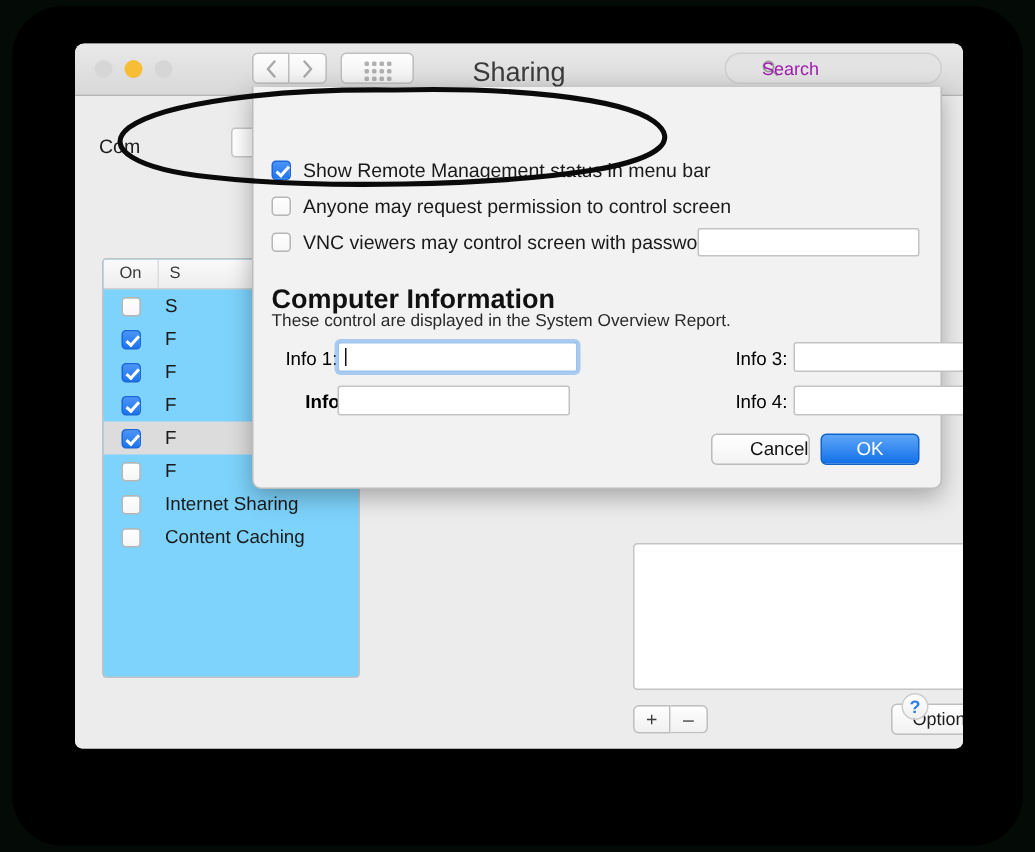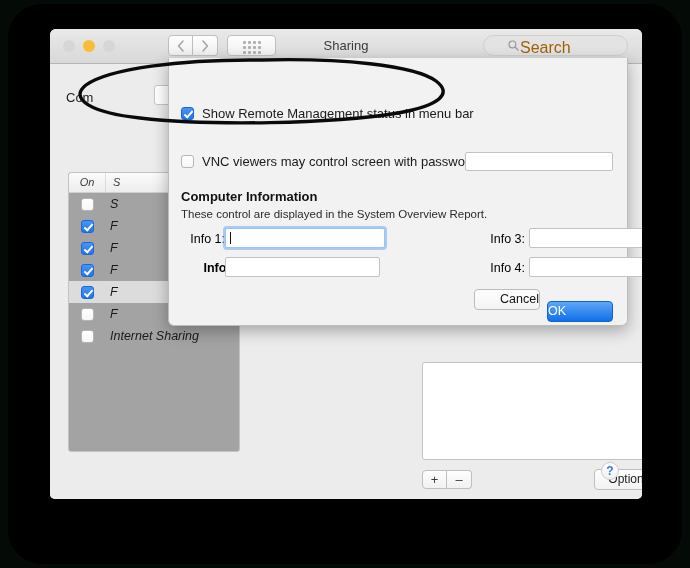--- a/index.html
+++ b/index.html
@@ -86,42 +86,42 @@
     display: block;
     width: 3px; height: 3px;
     background: #b0b0b0;
     border-radius: 1px;
   }
 
   #window-title {
     position: absolute;
     left: 0; right: 0; top: 9px;
     text-align: center;
-    font-size: 13px;
+    font-size: 18px;
     color: #3b3b3b;
   }
 
   #search-field {
     position: absolute;
     right: 14px; top: 6px;
     width: 145px; height: 21px;
     background: #e3e3e3;
     border: 1px solid #cfcfcf;
     border-radius: 11px;
     box-sizing: border-box;
   }
   #search-field .mag {
     position: absolute;
     left: 24px; top: 4px;
   }
   #search-field .ph {
     position: absolute;
-    left: 36px; top: 3px;
-    font-size: 16px;
-    color: #a16207;
+    left: 24px; top: 3px;
+    font-size: 12px;
+    color: #a21caf;
   }
 
   
   #prefs-body {
     position: relative;
     height: 436px;
     background: #ececec;
   }
 
   #computer-name-row {
@@ -157,26 +157,25 @@
     left: 104px; top: 50px;
     font-size: 11px;
     color: #4a4a4a;
   }
 
   
   #service-list {
     position: absolute;
     left: 18px; top: 108px;
     width: 172px; height: 280px;
-    background: #a3a3a3;
+    background: #7dd3fc;
     border: 1px solid #c3c3c3;
     border-radius: 3px;
     box-sizing: border-box;
     overflow: hidden;
-    font-style: italic;
   }
   #service-list-header {
     display: flex;
     height: 19px;
     background: linear-gradient(to bottom,#fbfbfb,#ededed);
     border-bottom: 1px solid #cfcfcf;
     font-size: 11px;
     color: #3a3a3a;
   }
   #service-list-header .col-on {
@@ -335,21 +334,21 @@
     width: 148px; height: 19px;
     background: #ffffff;
     border: 1px solid #c3c3c3;
     border-radius: 2px;
     box-sizing: border-box;
   }
 
   #computer-info-title {
     position: absolute;
     left: 12px; top: 131px;
-    font-size: 13px;
+    font-size: 18px;
     font-weight: bold;
     color: #111111;
   }
   #computer-info-subtitle {
     position: absolute;
     left: 12px; top: 150px;
     font-size: 11.5px;
     color: #2a2a2a;
   }
 
@@ -401,23 +400,22 @@
   #ok-button {
     position: absolute;
     left: 378px; top: 231px;
     width: 66px; height: 21px;
     background: linear-gradient(to bottom,#5ea6f8,#1170e8);
     border: 1px solid #1263c9;
     border-radius: 4px;
     box-sizing: border-box;
     font-size: 12.5px;
     color: #ffffff;
-    text-align: left;
+    text-align: center;
     line-height: 19px;
-    margin-top: 12px;
   }
 
   
   #annotation-layer {
     position: absolute;
     left: 0; top: 0;
     width: 690px; height: 568px;
     pointer-events: none;
   }
 </style>
@@ -520,20 +518,26 @@
             <div class="mcb"></div>
           </div>
         <div class="name-cell">F</div>
       </div>
       <div class="service-row">
         <div class="cb-cell">
             <div class="mcb"></div>
           </div>
         <div class="name-cell">Internet Sharing</div>
       </div>
+      <div class="service-row">
+        <div class="cb-cell">
+            <div class="mcb"></div>
+          </div>
+        <div class="name-cell">Content Caching</div>
+      </div>
     </div>
 
     <div id="detail-pane">
       <div id="users-list"></div>
       <div id="plus-minus">
         <div class="pm-btn first">+</div>
         <div class="pm-btn last">–</div>
       </div>
       <div id="options-button">Options...</div>
     </div>
@@ -543,20 +547,24 @@
     <div id="help-button">?</div>
   </div>
 
   <div id="sheet">
 
     <div class="sheet-cb-row" id="row-show-status">
       <div class="mcb on"></div>
       <span class="lbl">Show Remote Management status in menu bar</span>
     </div>
 
+    <div class="sheet-cb-row" id="row-anyone-request">
+      <div class="mcb"></div>
+      <span class="lbl">Anyone may request permission to control screen</span>
+    </div>
 
     <div class="sheet-cb-row" id="row-vnc">
       <div class="mcb"></div>
       <span class="lbl">VNC viewers may control screen with password:</span>
     </div>
     <div id="vnc-password-input"></div>
 
     <div id="computer-info-title">Computer Information</div>
     <div id="computer-info-subtitle">These control are displayed in the System Overview Report.</div>
 

